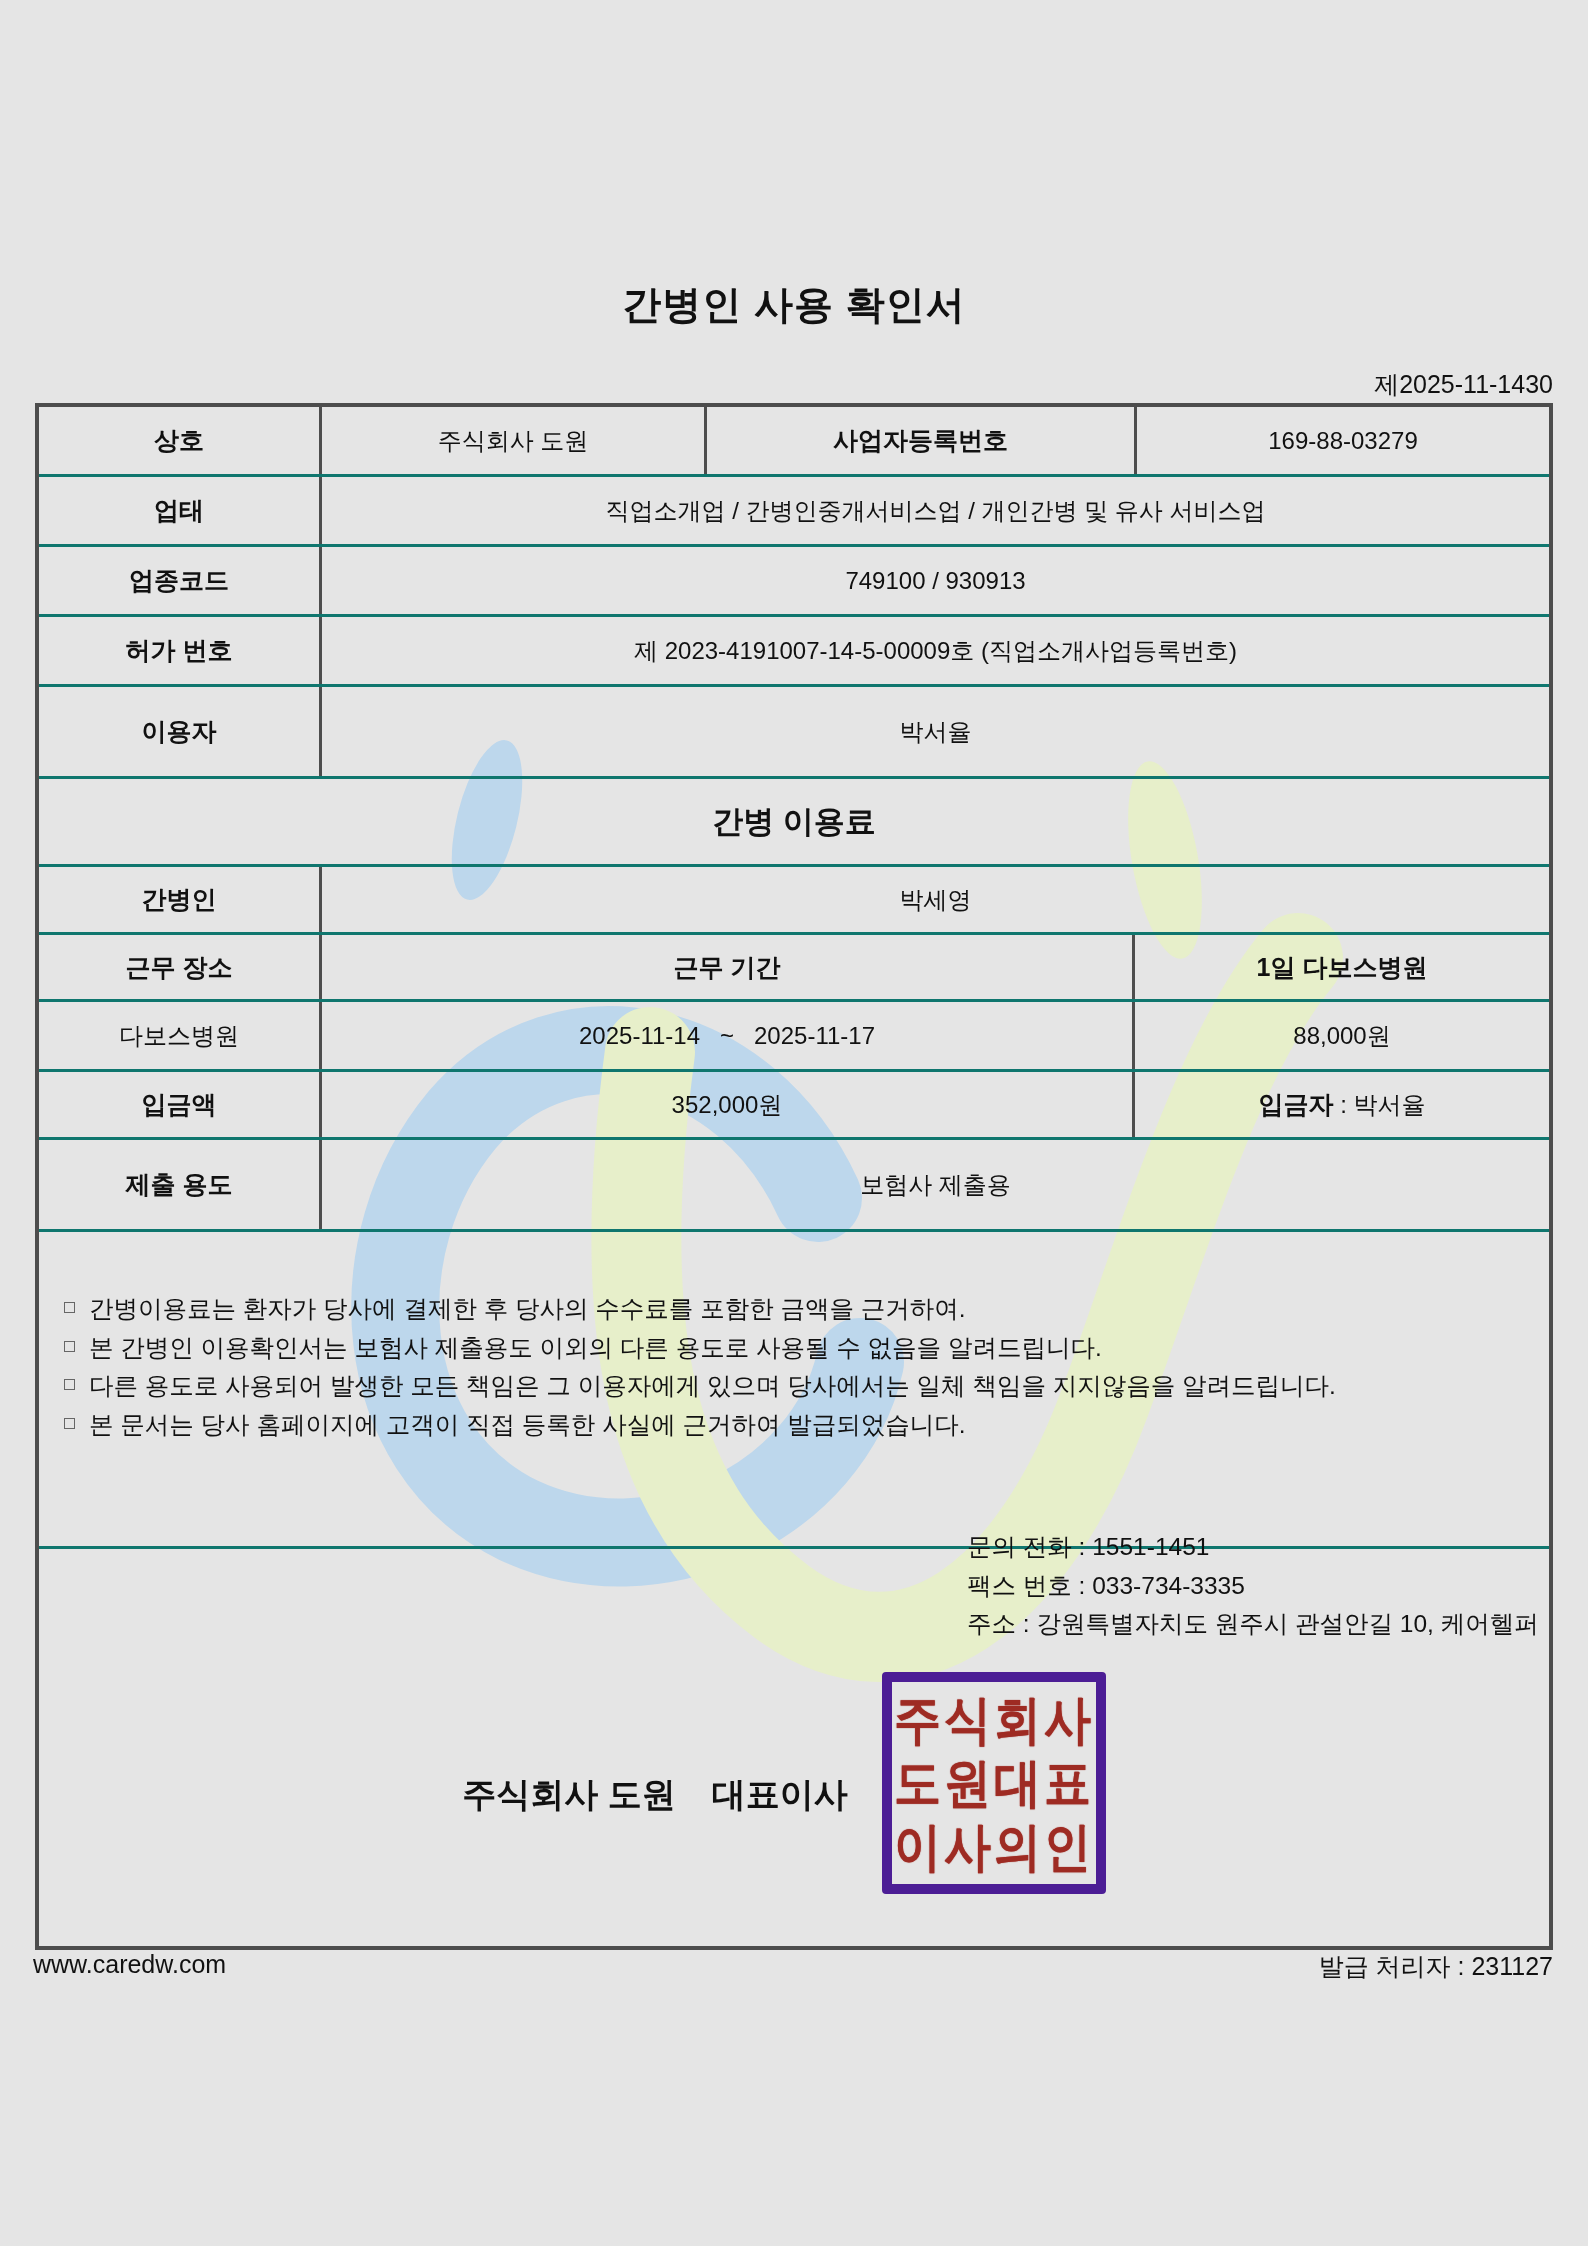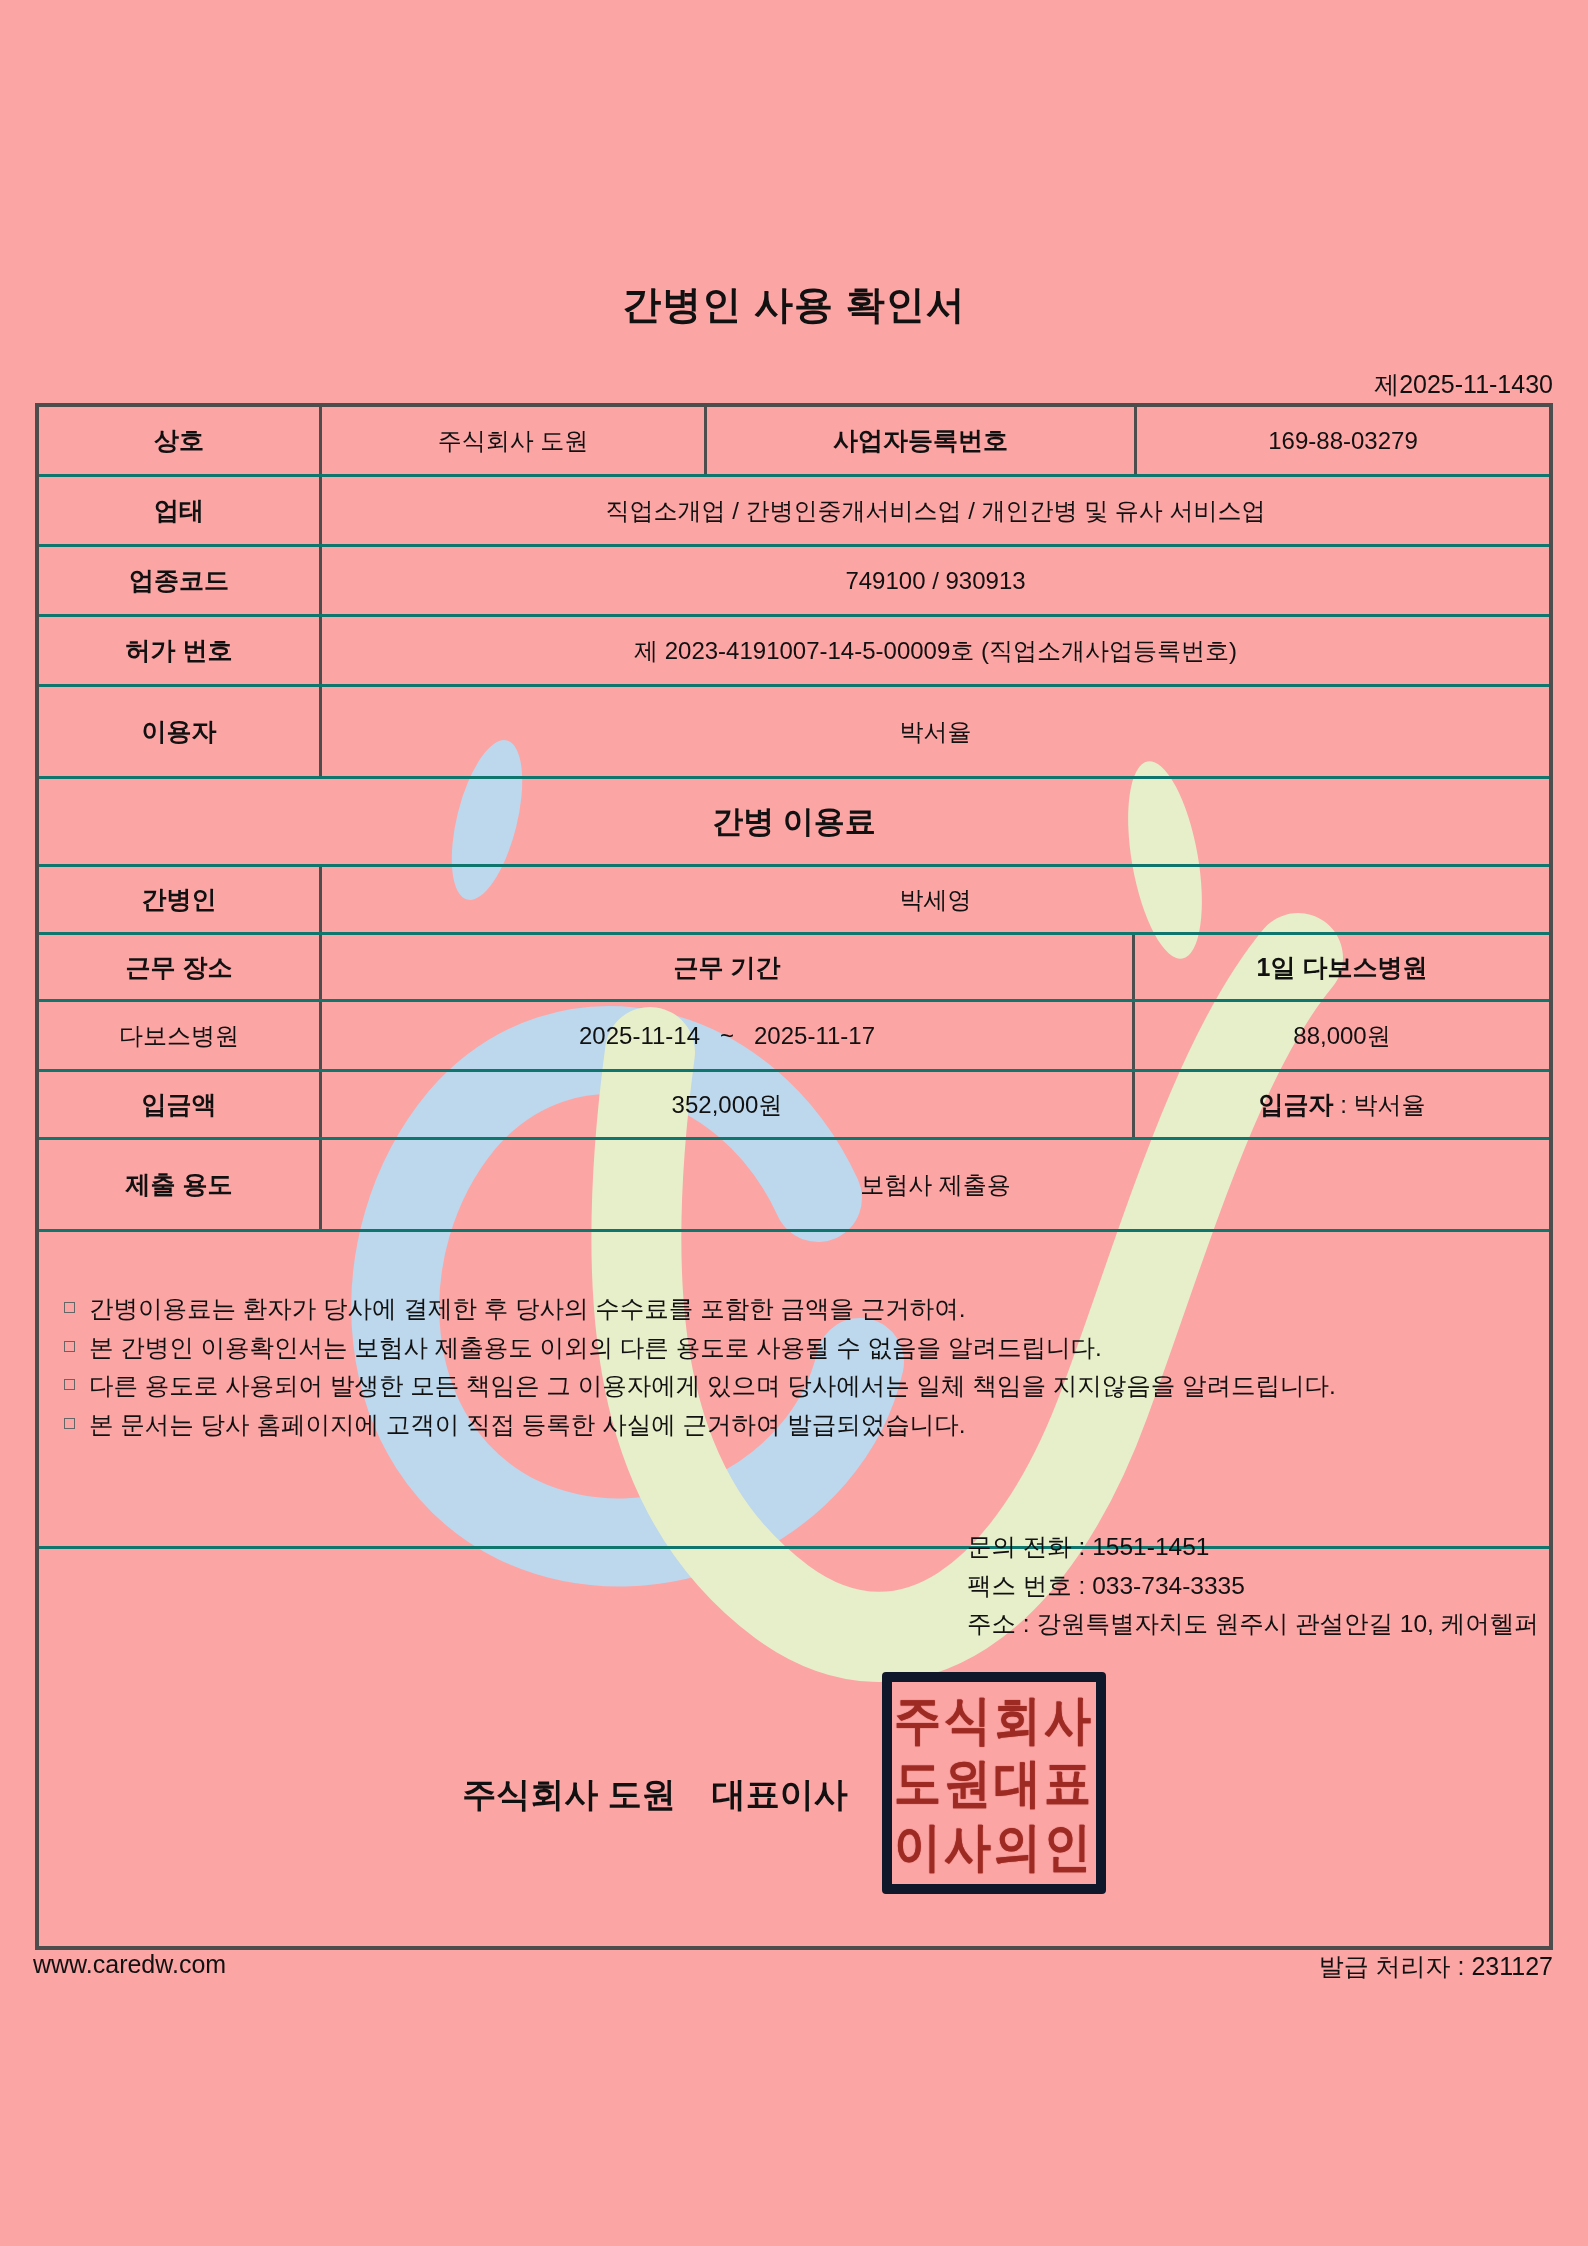--- a/index.html
+++ b/index.html
@@ -1,19 +1,19 @@
 <!DOCTYPE html>
 <html><head>
 <meta charset="utf-8">
 <style>
   html,body{margin:0;padding:0;background:#ffffff;}
   .page{
     position:relative;
     width:1588px;height:2246px;
-    background:#fca5a5;
+    background:#e5e5e5;
     font-family:"Liberation Sans","DejaVu Sans",sans-serif;
     color:#111;
     overflow:hidden;
   }
   .watermark{position:absolute;left:0;top:0;z-index:0;}
   .content{position:relative;z-index:1;}
 
   .doc-title{
     position:absolute;left:0;top:278px;width:100%;
     text-align:center;font-size:39px;font-weight:bold;letter-spacing:1px;
@@ -64,21 +64,21 @@
   }
 
   .sig-line{
     position:absolute;left:395px;top:1772px;width:520px;
     text-align:center;font-size:34px;font-weight:bold;white-space:nowrap;
   }
   .sig-gap{display:inline-block;width:36px;}
 
   .stamp{
     position:absolute;left:882px;top:1672px;width:224px;height:222px;
-    box-sizing:border-box;border:10px solid #0f172a;border-radius:4px;
+    box-sizing:border-box;border:10px solid #4c1d95;border-radius:4px;
     display:flex;flex-direction:column;justify-content:space-around;
     padding:6px 2px;
   }
   .stamp-line{
     color:#9e2b23;font-weight:bold;font-size:47px;line-height:1;
     text-align:center;letter-spacing:3px;white-space:nowrap;
     transform:scaleY(1.12);
     text-shadow:0 0 1px #9e2b23;
   }
 

